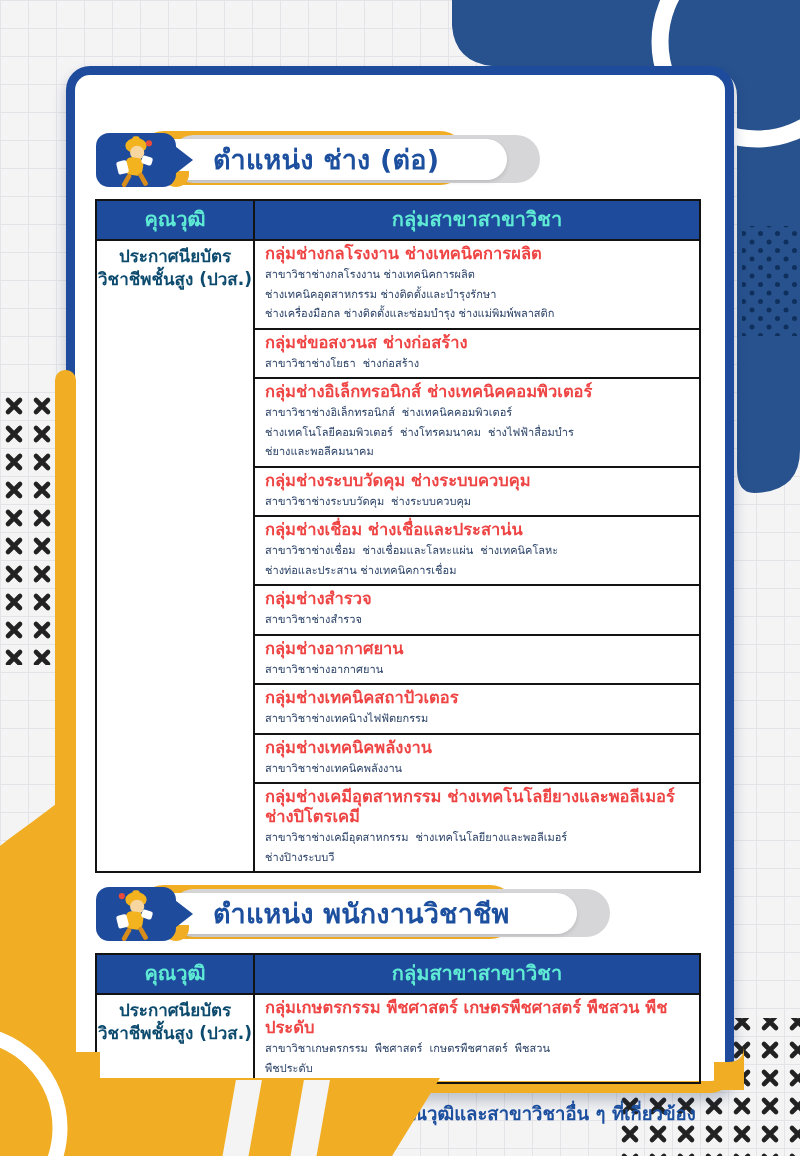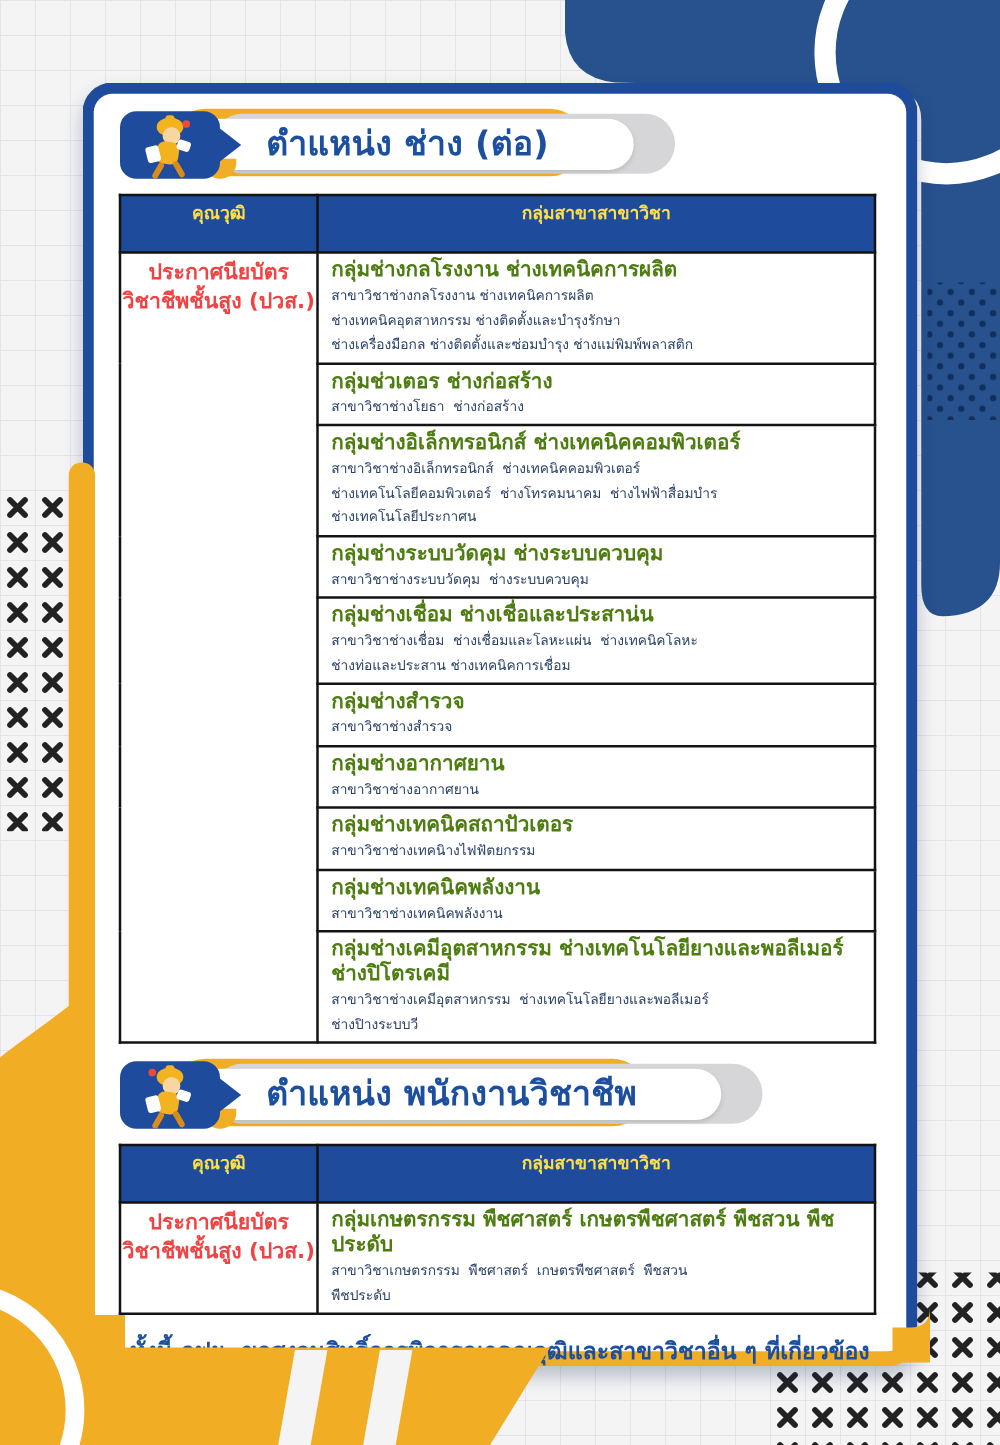--- a/index.html
+++ b/index.html
@@ -16,21 +16,21 @@
 
   
   #card{
     position:absolute;left:66px;top:66px;width:650px;height:1006px;
     background:#ffffff;
     border:9px solid #1e4b9c;border-bottom:12px solid #f1ae24;
     border-radius:24px;
     box-shadow:0 8px 14px rgba(20,40,80,.25);
     z-index:3;
   }
-  .card-inner{position:relative;width:100%;height:100%;padding:12px 0 0 0;box-sizing:border-box;}
+  .card-inner{position:relative;width:100%;height:100%;padding:12px 0 0 0;box-sizing:border-box;margin-top:44px;}
 
   
   .sec-header{position:relative;height:62px;margin:0 0 6px 0;}
   .pill{position:absolute;border-radius:30px;}
   .pill.gray{background:#d6d6d8;}
   .pill.yellow{background:#f1ae24;}
   .pill.white{background:#ffffff;box-shadow:0 2px 4px rgba(0,0,0,.12);}
   .badge{
     position:absolute;left:21px;top:2px;width:80px;height:54px;
     background:#1e4b9c;border-radius:13px;z-index:6;
@@ -48,30 +48,30 @@
   }
   .badge svg{position:absolute;left:14px;top:2px;}
 
   
   table.qual-table{
     border-collapse:collapse;margin:4px 20px 0 20px;width:606px;
     table-layout:fixed;
   }
   table.qual-table td,table.qual-table th{border:2.5px solid #131313;}
   th.hdr{
-    background:#1e4b9c;color:#fde047;font-size:14px;font-weight:800;
-    padding:2px 0 20px 0;height:22px;
+    background:#1e4b9c;color:#5eead4;font-size:20px;font-weight:800;
+    padding:2px 0 4px 0;height:22px;
   }
   td.qual{
     width:158px;vertical-align:top;text-align:center;
-    font-size:17px;font-weight:800;color:#ef4444;line-height:23px;
+    font-size:17px;font-weight:800;color:#0c4a6e;line-height:23px;
     padding-top:4px;
   }
   td.grp{vertical-align:top;padding:2px 10px 4px 10px;}
-  .grp-title{font-size:16.5px;font-weight:800;color:#4d7c0f;line-height:20px;padding:1px 0;}
+  .grp-title{font-size:16.5px;font-weight:800;color:#ef4444;line-height:20px;padding:1px 0;}
   .grp-line{font-size:11px;color:#2c4368;line-height:19.5px;white-space:pre-wrap;}
 
   
   .footer{
     margin-top:16px;text-align:center;
     font-size:18.5px;font-weight:800;color:#1d4f9f;line-height:27px;
   }
 </style>
 </head>
 <body>
@@ -141,30 +141,30 @@
           </td>
           <td class="grp">
             <div class="grp-title">กลุ่มช่างกลโรงงาน ช่างเทคนิคการผลิต</div>
             <div class="grp-line">สาขาวิชาช่างกลโรงงาน ช่างเทคนิคการผลิต</div>
             <div class="grp-line">ช่างเทคนิคอุตสาหกรรม ช่างติดตั้งและบำรุงรักษา</div>
             <div class="grp-line">ช่างเครื่องมือกล ช่างติดตั้งและซ่อมบำรุง ช่างแม่พิมพ์พลาสติก</div>
           </td>
         </tr>
         <tr>
               <td class="grp">
-            <div class="grp-title">กลุ่มช่วเตอร ช่างก่อสร้าง</div>
+            <div class="grp-title">กลุ่มช่ขอสงวนส ช่างก่อสร้าง</div>
             <div class="grp-line">สาขาวิชาช่างโยธา  ช่างก่อสร้าง</div>
         </td>
             </tr>
         <tr>
               <td class="grp">
             <div class="grp-title">กลุ่มช่างอิเล็กทรอนิกส์ ช่างเทคนิคคอมพิวเตอร์</div>
             <div class="grp-line">สาขาวิชาช่างอิเล็กทรอนิกส์  ช่างเทคนิคคอมพิวเตอร์</div>
             <div class="grp-line">ช่างเทคโนโลยีคอมพิวเตอร์  ช่างโทรคมนาคม  ช่างไฟฟ้าสื่อมบำร</div>
-            <div class="grp-line">ช่างเทคโนโลยีประกาศน</div>
+            <div class="grp-line">ช่ยางและพอลีคมนาคม</div>
         </td>
             </tr>
         <tr>
               <td class="grp">
             <div class="grp-title">กลุ่มช่างระบบวัดคุม ช่างระบบควบคุม</div>
             <div class="grp-line">สาขาวิชาช่างระบบวัดคุม  ช่างระบบควบคุม</div>
         </td>
             </tr>
         <tr>
               <td class="grp">

